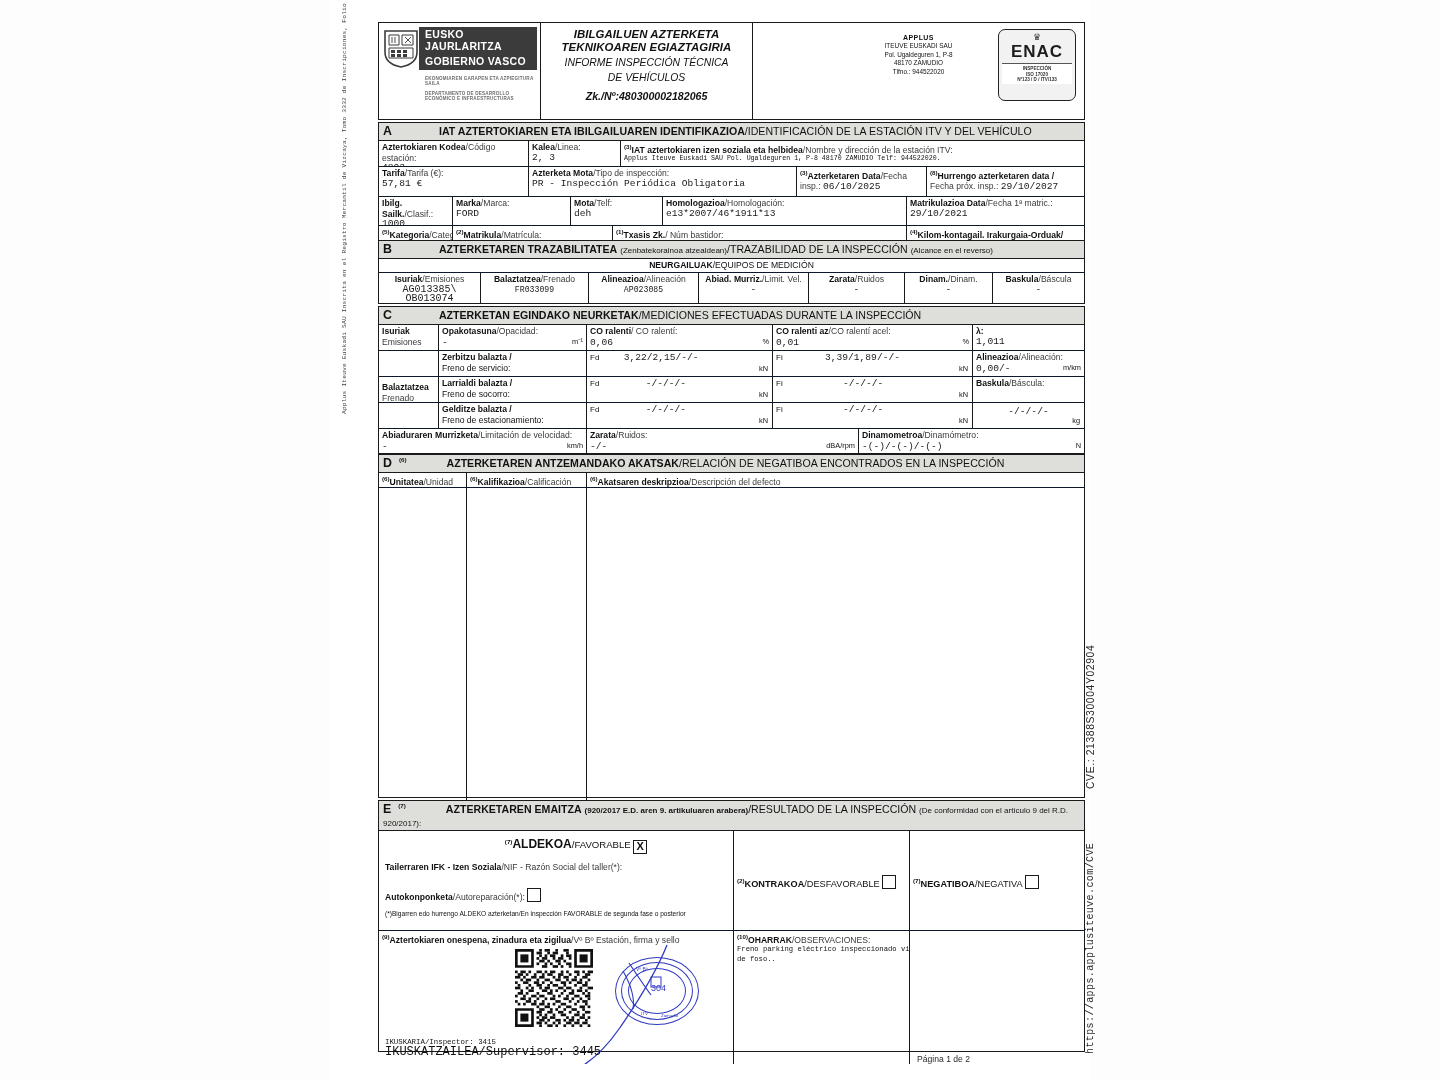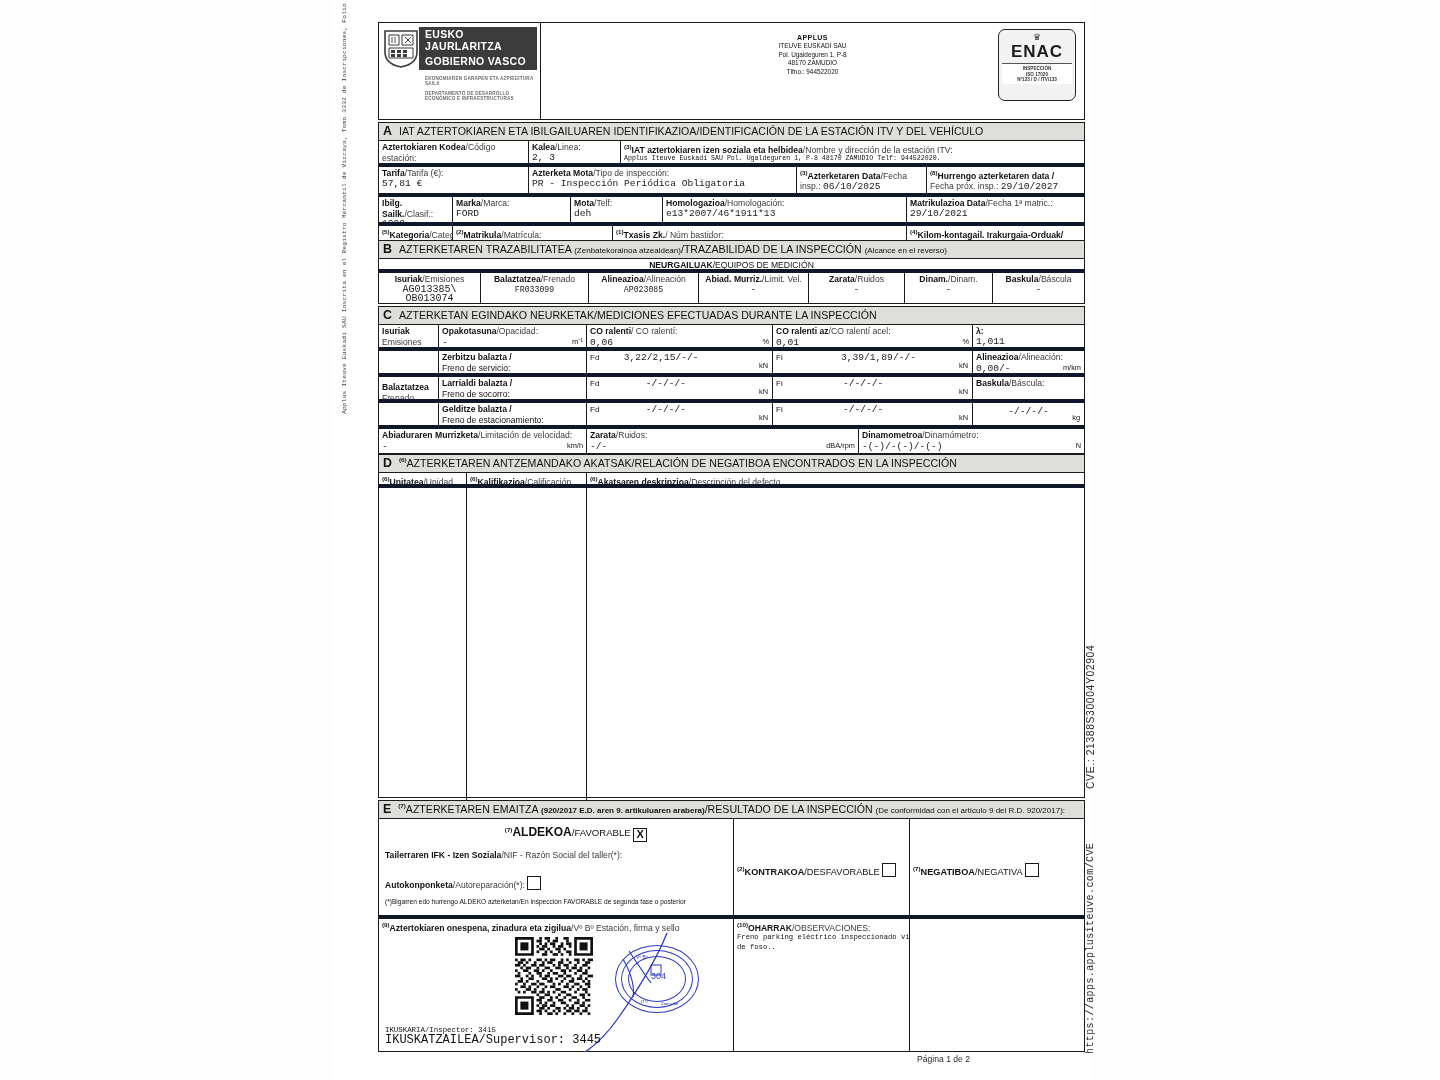--- a/index.html
+++ b/index.html
@@ -69,24 +69,24 @@
   .enac .lines{background:#fff;border-top:1px solid #555;margin:2px 3px 0;padding:2px 0 1px;
     font-size:4.6px;line-height:5.6px;color:#333;font-weight:bold;}
 
   
   .sec{position:absolute;left:21px;width:707px;box-sizing:border-box;
        border:1.3px solid #1a1a1a;}
   .bandrow{
     background:#dededa;border-bottom:1.2px solid #1a1a1a;
     font-size:10.6px;padding:1px 4px 2px 4px;box-sizing:border-box;
   }
-  .bandrow .L{font-weight:normal;}
+  .bandrow .L{font-weight:bold;margin-left:40px;}
   .bandrow .letter{font-weight:bold;font-size:12.4px;margin-right:7px;}
   .small{font-size:8px;}
-  .row{display:flex;border-bottom:4px solid #0f172a;box-sizing:border-box;}
+  .row{display:flex;border-bottom:1px solid #0f172a;box-sizing:border-box;}
   .row:last-child{border-bottom:none;}
   .cell{border-right:1px solid #1a1a1a;box-sizing:border-box;padding:1px 3px;
         font-size:8.6px;line-height:10.6px;overflow:hidden;}
   .cell:last-child{border-right:none;}
   .lb{font-weight:bold;}
   .lg{color:#3a3a3a;}
   .val{font-family:"Liberation Mono", monospace;font-size:9.6px;color:#1a1a1a;}
   .sup{font-size:6.2px;vertical-align:super;font-weight:bold;}
   .ctr{text-align:center;}
   .rt{text-align:right;}
@@ -150,20 +150,29 @@
         <path d="M9 9 v6 M12 9 v6 M22 9 l6 6 M28 9 l-6 6" stroke="#3b3b3b" stroke-width=".9"></path>
       </svg>
       <div class="gv-bar">EUSKO JAURLARITZA</div>
       <div class="gv-bar">GOBIERNO VASCO</div>
       <div class="gv-sub">
         <div>EKONOMIAREN GARAPEN ETA AZPIEGITURA SAILA</div>
         <div>DEPARTAMENTO DE DESARROLLO ECONÓMICO E INFRAESTRUCTURAS</div>
       </div>
     </div>
 
+    <div class="hdr-title">
+      <div class="t-eu">IBILGAILUEN AZTERKETA</div>
+      <div class="t-eu">TEKNIKOAREN EGIAZTAGIRIA</div>
+      <div class="t-es">INFORME INSPECCIÓN TÉCNICA</div>
+      <div class="t-es">DE VEHÍCULOS</div>
+      <div class="t-zk">
+        <span>Zk./Nº:</span><span>480300002182065</span>
+      </div>
+    </div>
 
 
     <div class="hdr-addr">
       <div class="a1">APPLUS</div>
       <div>ITEUVE EUSKADI SAU</div>
       <div>Pol. Ugaldeguren 1, P-8</div>
       <div>48170 ZAMUDIO</div>
       <div>Tlfno.: 944522020</div>
 
       <div class="enac">
@@ -336,21 +345,21 @@
         <div class="lb">Zerbitzu balazta /</div>
         <div>Freno de servicio:</div>
       </div>
       <div class="cell" style="width:186px;position:relative;">
         <span style="font-size:8px;">Fd</span>
         <span class="val" style="margin-left:22px;">3,22/2,15/-/-</span>
         <span style="position:absolute;right:4px;bottom:1px;font-size:7.4px;">kN</span>
       </div>
       <div class="cell" style="width:200px;position:relative;">
         <span style="font-size:8px;">Fi</span>
-        <span class="val" style="margin-left:56px;">3,39/1,89/-/-</span>
+        <span class="val" style="margin-left:40px;">3,39/1,89/-/-</span>
         <span style="position:absolute;right:4px;bottom:1px;font-size:7.4px;">kN</span>
       </div>
       <div class="cell" style="flex:1;position:relative;">
         <span class="lb">Alineazioa</span><span class="lg">/Alineación:</span>
         <div><span class="val">0,00/-</span><span style="float:right;font-size:7.4px;">m/km</span></div>
       </div>
     </div>
 
     <div class="row" style="height:26px;">
       <div class="cell" style="width:60px;border-bottom:none;">

